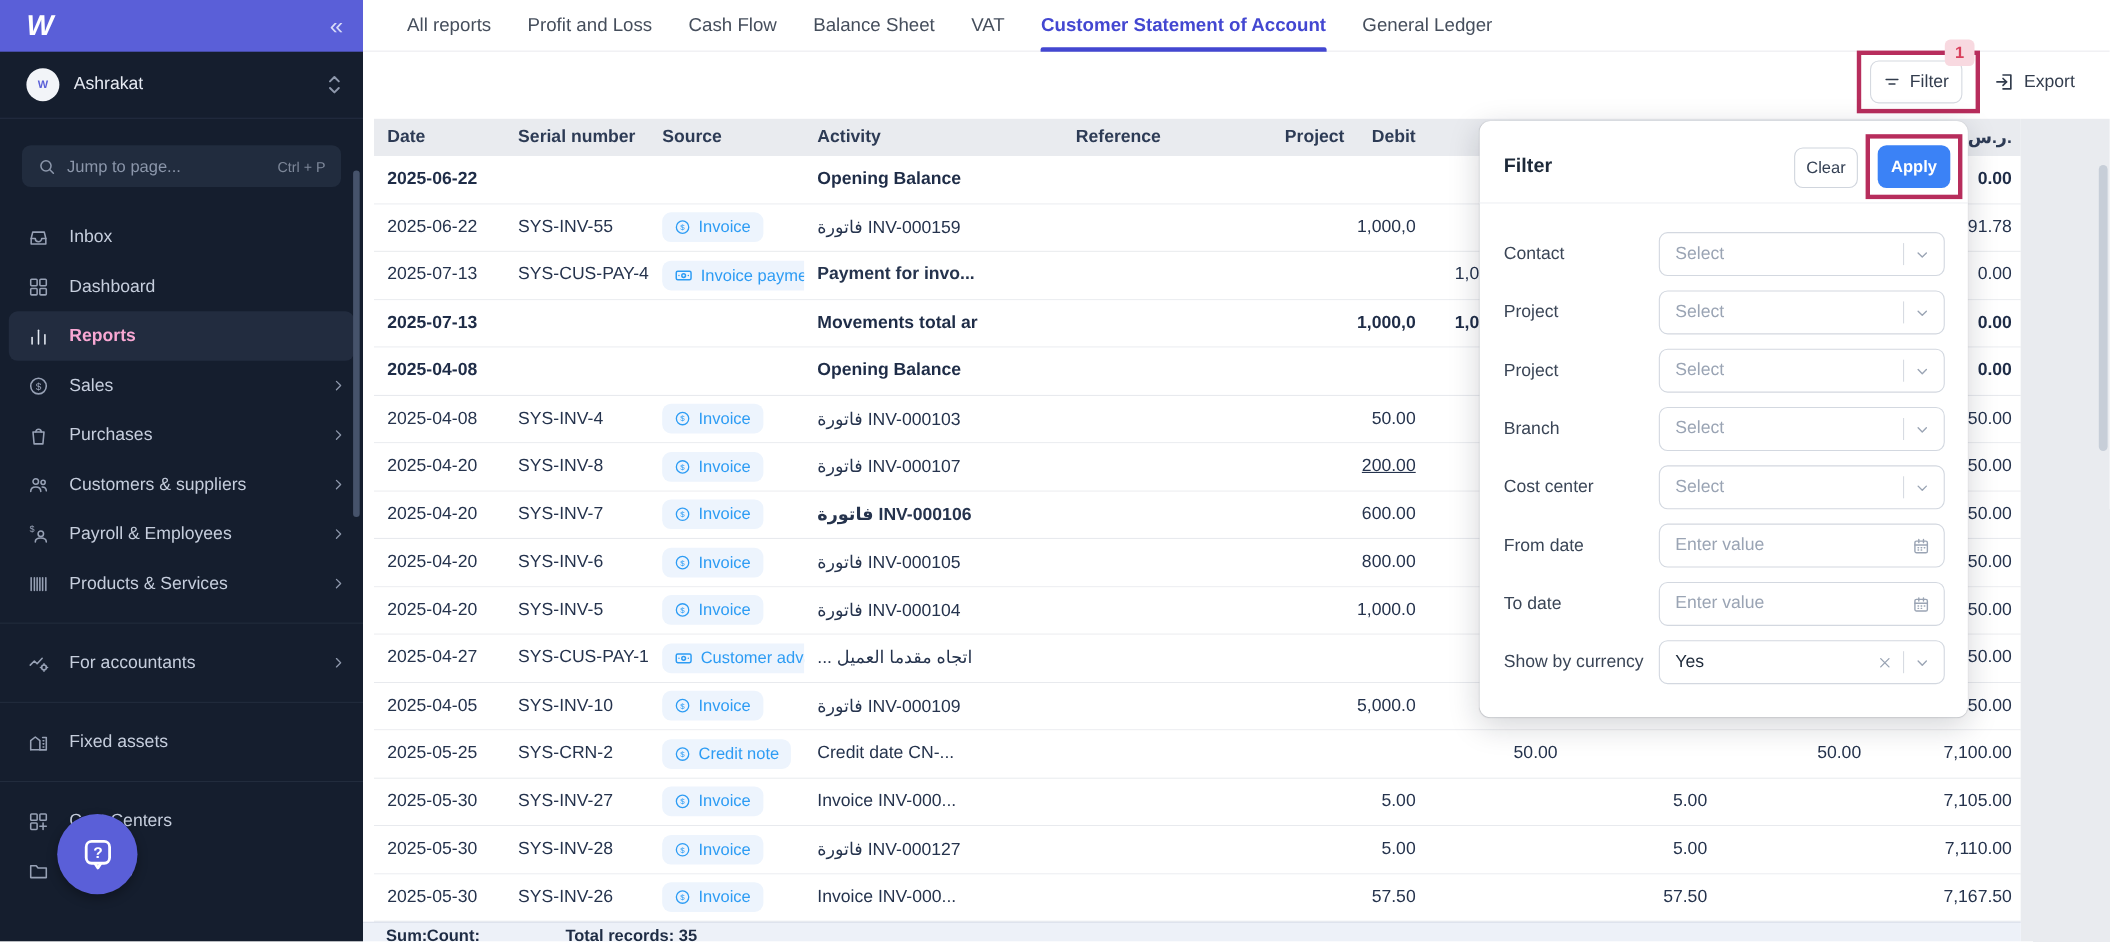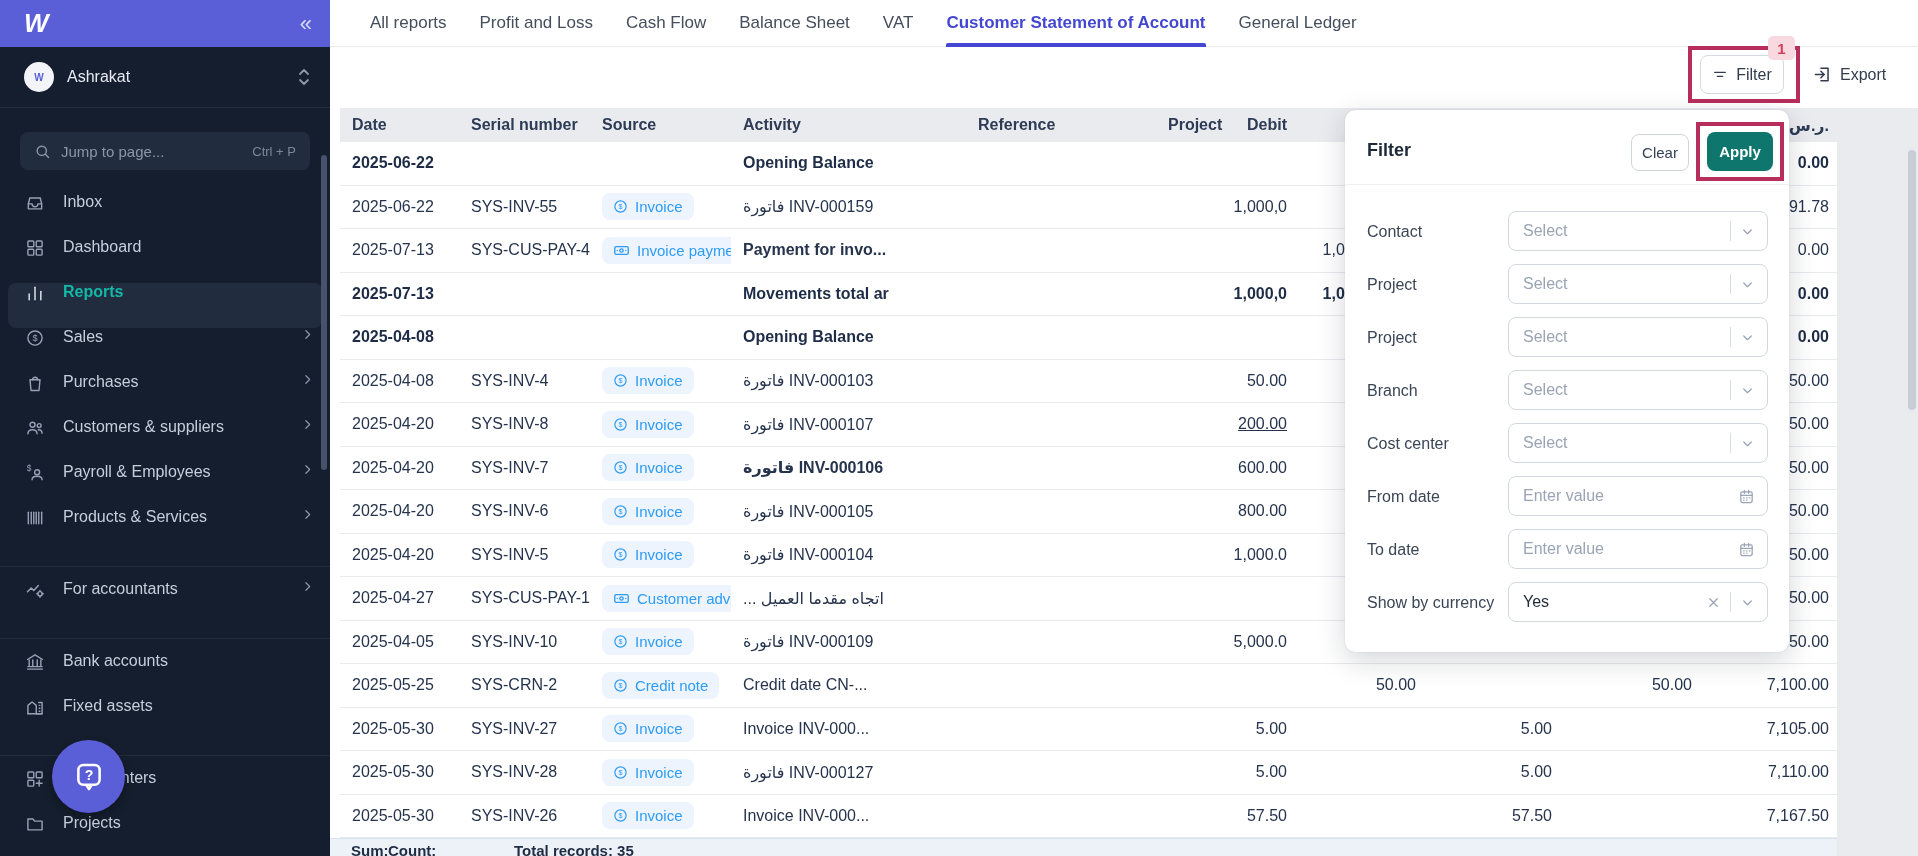--- a/index.html
+++ b/index.html
@@ -16,27 +16,27 @@
   .user-row { height:61px; display:flex; align-items:center; padding:0 20px 0 24px; border-bottom:1px solid #232d40; }
   .avatar { width:30px; height:30px; border-radius:50%; background:#f2f4f8; color:#5a5fd8;
             display:flex; align-items:center; justify-content:center; font-size:10px; font-weight:700; }
   .user-name { color:#e6eaf2; font-size:16px; margin-left:13px; }
   .user-chevrons { margin-left:auto; color:#8d97ab; }
   .search-box { margin:24px 20px 0 20px; height:38px; background:#212c3e; border-radius:8px;
                 display:flex; align-items:center; padding:0 14px; cursor:pointer; }
   .search-box .ph { color:#8b96aa; font-size:15px; margin-left:10px; }
   .search-box .kbd { margin-left:auto; color:#7d8799; font-size:13px; }
   .nav { margin-top:23px; }
-  .nav-item { height:45px; display:flex; padding:0 16px 0 24px;
+  .nav-item { height:45px; display:flex; align-items:center; padding:0 16px 0 24px;
               color:#c6cedd; font-size:16px; cursor:pointer; position:relative; }
   .nav-item .ico { width:22px; color:#97a1b5; display:flex; justify-content:center; }
   .nav-item .lbl { margin-left:17px; white-space:nowrap; }
   .nav-item .chev { margin-left:auto; color:#8d97ab; }
   .nav-item.sel { background:#222c3f; border-radius:8px; margin:0 8px; padding:0 8px 0 16px; }
-  .nav-item.sel .lbl { color:#14b8a6; font-weight:700; }
+  .nav-item.sel .lbl { color:#f9a8d4; font-weight:700; }
   .nav-item.sel .ico { color:#e6ebf4; }
   .nav-sep { height:1px; background:#222c3d; margin:13px 0; }
   .sb-scroll { position:absolute; right:3px; top:155px; width:6px; height:315px; background:#46536b; border-radius:3px; }
   .help-btn { position:absolute; left:52px; top:740px; width:73px; height:73px; border-radius:50%;
               background:#5a5fd8; z-index:30; display:flex; align-items:center; justify-content:center; cursor:pointer;
               box-shadow:0 4px 10px rgba(0,0,0,.3); color:#fff; }
 
   
   .tabs-bar { position:absolute; left:330px; top:0; width:1588px; height:47px; background:#fff;
               border-bottom:1px solid #ececf0; display:flex; align-items:center; padding-left:40px; z-index:5; }
@@ -79,21 +79,21 @@
   .tfoot span { position:absolute; top:3px; }
   .f-sum { left:21px; } .f-count { left:58px; } .f-total { left:184px; }
 
   
   .panel { position:absolute; left:1345px; top:110px; width:444px; height:542px; background:#fff;
            border-radius:10px; box-shadow:0 8px 28px rgba(16,24,40,.18), 0 0 1px rgba(16,24,40,.2); z-index:50; }
   .panel-title { position:absolute; left:22px; top:30px; font-size:18px; font-weight:700; color:#1d2939; }
   .btn-clear { position:absolute; left:286px; top:24px; width:58px; height:37px; border:1px solid #d0d5dd;
                border-radius:8px; background:#fff; font-size:15px; color:#344054; display:flex;
                align-items:center; justify-content:center; cursor:pointer; }
-  .btn-apply { position:absolute; left:362px; top:22px; width:66px; height:39px; background:#0f766e;
+  .btn-apply { position:absolute; left:362px; top:22px; width:66px; height:39px; background:#3b82f6;
                border-radius:8px; color:#fff; font-size:15px; font-weight:700; display:flex;
                align-items:center; justify-content:center; cursor:pointer; }
   .anno-apply { position:absolute; left:351px; top:12px; width:88px; height:59px;
                 border:4px solid #b72d5c; pointer-events:none; }
   .panel-div { position:absolute; left:0; top:74px; width:100%; height:1px; background:#eef0f3; }
   .fields { position:absolute; left:0; top:101px; width:100%; }
   .f-row { position:relative; height:40px; margin:0 0 13px 0; }
   .f-lbl { position:absolute; left:22px; top:50%; transform:translateY(-50%); font-size:16px;
            color:#3a4556; width:130px; line-height:21px; }
   .f-ctl { position:absolute; left:163px; top:0; width:260px; height:40px; border:1px solid #d3d8e0;
@@ -253,31 +253,20 @@
         <span class="chev">
           <svg width="13" height="13" viewBox="0 0 24 24" fill="none" stroke="currentColor" stroke-width="2.2" stroke-linecap="round" stroke-linejoin="round">
             <path d="M9 5l7 7-7 7"></path>
           </svg>
         </span>
       </div>
       <div class="nav-sep"></div>
       <div class="nav-item">
         <span class="ico">
           <svg width="20" height="20" viewBox="0 0 24 24" fill="none" stroke="currentColor" stroke-width="1.7" stroke-linecap="round" stroke-linejoin="round">
-            <path d="M3 9l9-5.5L21 9"></path>
-            <path d="M5 9.5V17M9.3 9.5V17M14.7 9.5V17M19 9.5V17"></path>
-            <path d="M3.5 17.5h17"></path>
-            <path d="M3 20.5h18"></path>
-          </svg>
-        </span>
-        <span class="lbl">Bank accounts</span>
-      </div>
-      <div class="nav-item">
-        <span class="ico">
-          <svg width="20" height="20" viewBox="0 0 24 24" fill="none" stroke="currentColor" stroke-width="1.7" stroke-linecap="round" stroke-linejoin="round">
             <path d="M3.5 20V10l5-4 5 4v10"></path>
             <path d="M13.5 20h7V6.5h-4"></path>
             <path d="M17 10h.8M17 13.5h.8M17 17h.8"></path>
             <path d="M3.5 20h17"></path>
           </svg>
         </span>
         <span class="lbl">Fixed assets</span>
       </div>
       <div class="nav-sep"></div>
       <div class="nav-item">

